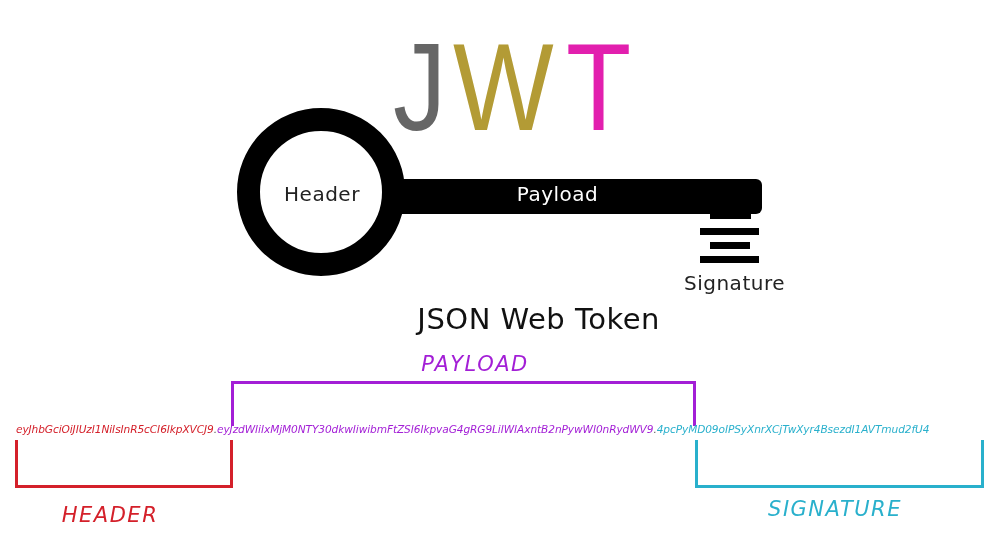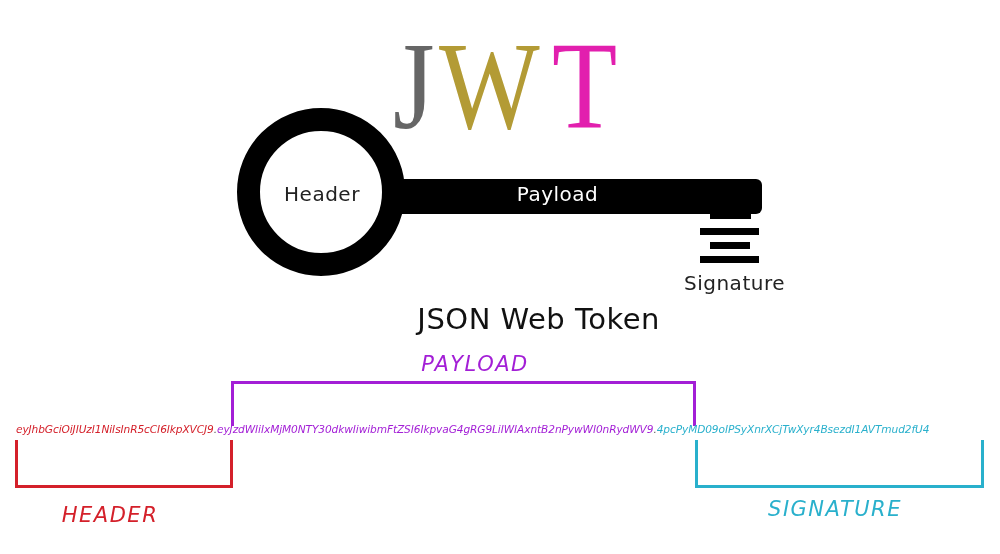--- a/index.html
+++ b/index.html
@@ -14,21 +14,21 @@
       overflow: hidden;
       font-family: "DejaVu Sans", sans-serif;
     }
     .abs { position: absolute; }
 
     
     .logo {
       left: 393px;
       top: 22px;
       height: 130px;
-      font-family: Liberation Serif, serif;
+      font-family: Liberation Sans, sans-serif;
       font-weight: 200;
       font-size: 124px;
       line-height: 130px;
       letter-spacing: 6px;
       white-space: nowrap;
     }
     .logo span { display: inline-block; transform: scaleX(0.86); transform-origin: left; }
     .logo-j { color: #666666; margin-right: -8px; }
     .logo-w { color: #b39b35; margin-right: -10px; }
     .logo-t { color: #e21fae; }

